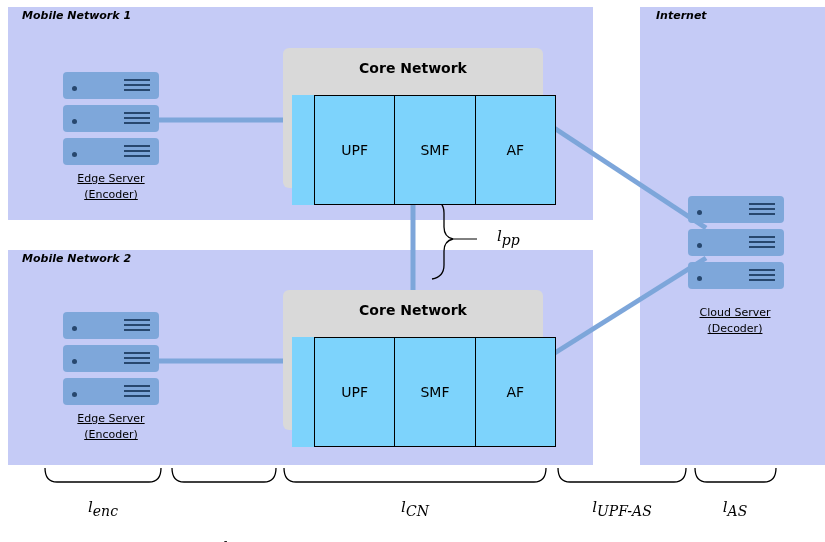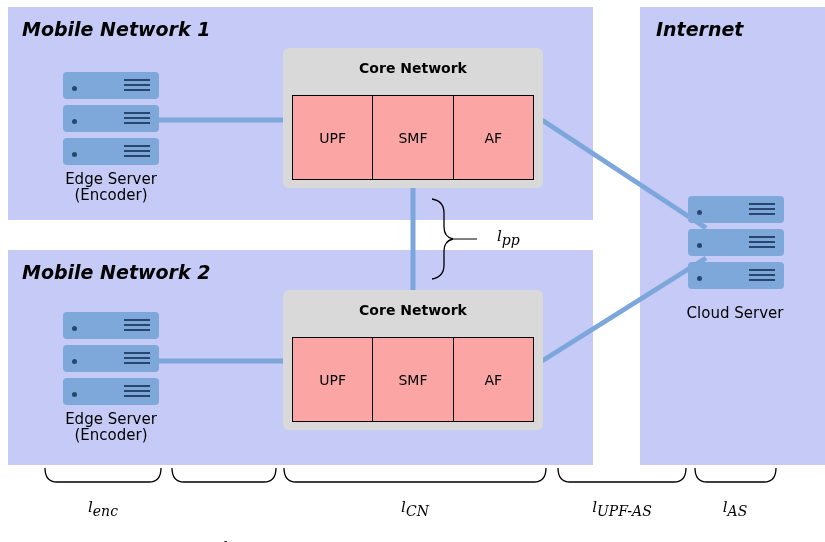--- a/index.html
+++ b/index.html
@@ -5,49 +5,49 @@
   html, body { margin: 0; padding: 0; }
   body { font-family: "DejaVu Sans", "Liberation Sans", sans-serif; background: #ffffff; }
 
   .canvas { position: relative; width: 825px; height: 542px; background: #ffffff; overflow: hidden; }
 
   
   .region { position: absolute; background: #c5cbf6; z-index: 1; }
   #mn1      { left: 8px;   top: 7px;   width: 585px; height: 213px; }
   #mn2      { left: 8px;   top: 250px; width: 585px; height: 215px; }
   #internet { left: 640px; top: 7px;   width: 177px; height: 458px; padding-left: 36px; }
-  .region-title { position: absolute; left: 14px; top: 11px; font-size: 19px; font-weight: bold; font-style: italic; color: #000; }
+  .region-title { position: absolute; left: 14px; top: 2px; font-size: 11px; font-weight: bold; font-style: italic; color: #000; }
   #internet .region-title { left: 16px; }
 
   
   svg.wires { position: absolute; left: 0; top: 0; z-index: 5; pointer-events: none; }
   .wire  { stroke: #7da6da; stroke-width: 5; }
   .brace { stroke: #000; stroke-width: 1.3; fill: none; }
   .thin  { stroke: #000; stroke-width: 1; }
 
   
   .core { position: absolute; width: 260px; height: 140px; background: #d9d9d9; border-radius: 6px; z-index: 10; }
   #core1 { left: 283px; top: 48px; }
   #core2 { left: 283px; top: 290px; }
   .core-title { position: absolute; left: 0; top: 12px; width: 100%; text-align: center; font-size: 14px; font-weight: bold; color: #000; }
-  .core-cells { position: absolute; left: 9px; top: 47px; width: 242px; height: 85px; display: flex; background: #fca5a5; }
+  .core-cells { position: absolute; left: 9px; top: 47px; width: 242px; height: 110px; display: flex; background: #7dd3fc; padding-left: 22px; }
   .core-cell { flex: 1; border: 1px solid #000; margin-left: -1px; display: flex; align-items: center; justify-content: center; font-size: 14px; color: #000; }
   .core-cell:first-child { margin-left: 0; }
 
   
   .server-stack { position: absolute; display: flex; flex-direction: column; gap: 6px; z-index: 10; }
   #edge1-icon { left: 63px;  top: 72px;  }
   #edge2-icon { left: 63px;  top: 312px; }
   #cloud-icon { left: 688px; top: 196px; }
   .server-unit { width: 96px; height: 27px; background: #7ea7da; border-radius: 4px; position: relative; }
   .server-unit::before { content: ""; position: absolute; left: 9px; bottom: 8px; width: 5px; height: 5px; border-radius: 50%; background: #27476e; }
   .server-unit::after  { content: ""; position: absolute; right: 9px; top: 7px; width: 26px; height: 13px;
                          background: repeating-linear-gradient(to bottom, #27476e 0 2px, transparent 2px 5px); }
 
-  .node-label { position: absolute; width: 140px; text-align: center; font-size: 15px; line-height: 16px; color: #000; z-index: 10; }
+  .node-label { position: absolute; width: 140px; text-align: center; font-size: 11px; line-height: 16px; color: #000; z-index: 10; text-decoration: underline; }
   #edge1-label { left: 41px;  top: 171px; }
   #edge2-label { left: 41px;  top: 411px; }
   #cloud-label { left: 665px; top: 305px; }
 
   
   .measure { position: absolute; transform: translateX(-50%); font-family: "DejaVu Serif", "Liberation Serif", serif;
              font-style: italic; font-size: 15px; color: #000; z-index: 10; white-space: nowrap; }
   .measure sub { font-size: 14px; font-style: italic; line-height: 0; }
   #lbl-enc   { left: 103px; top: 498px; }
   #lbl-tn    { left: 236px; top: 498px; margin-top: 40px; }
@@ -125,20 +125,21 @@
   <div class="node-label" id="edge1-label">
     <div>Edge Server</div>
     <div>(Encoder)</div>
   </div>
   <div class="node-label" id="edge2-label">
     <div>Edge Server</div>
     <div>(Encoder)</div>
   </div>
   <div class="node-label" id="cloud-label">
     <div>Cloud Server</div>
+    <div>(Decoder)</div>
   </div>
 
   <span class="measure" id="lbl-pp"><i>l</i><sub>pp</sub></span>
   <span class="measure" id="lbl-enc"><i>l</i><sub>enc</sub></span>
   <span class="measure" id="lbl-tn"><i>l</i><sub>TN</sub></span>
   <span class="measure" id="lbl-cn"><i>l</i><sub>CN</sub></span>
   <span class="measure" id="lbl-upfas"><i>l</i><sub>UPF-AS</sub></span>
   <span class="measure" id="lbl-as"><i>l</i><sub>AS</sub></span>
 
 </div>

